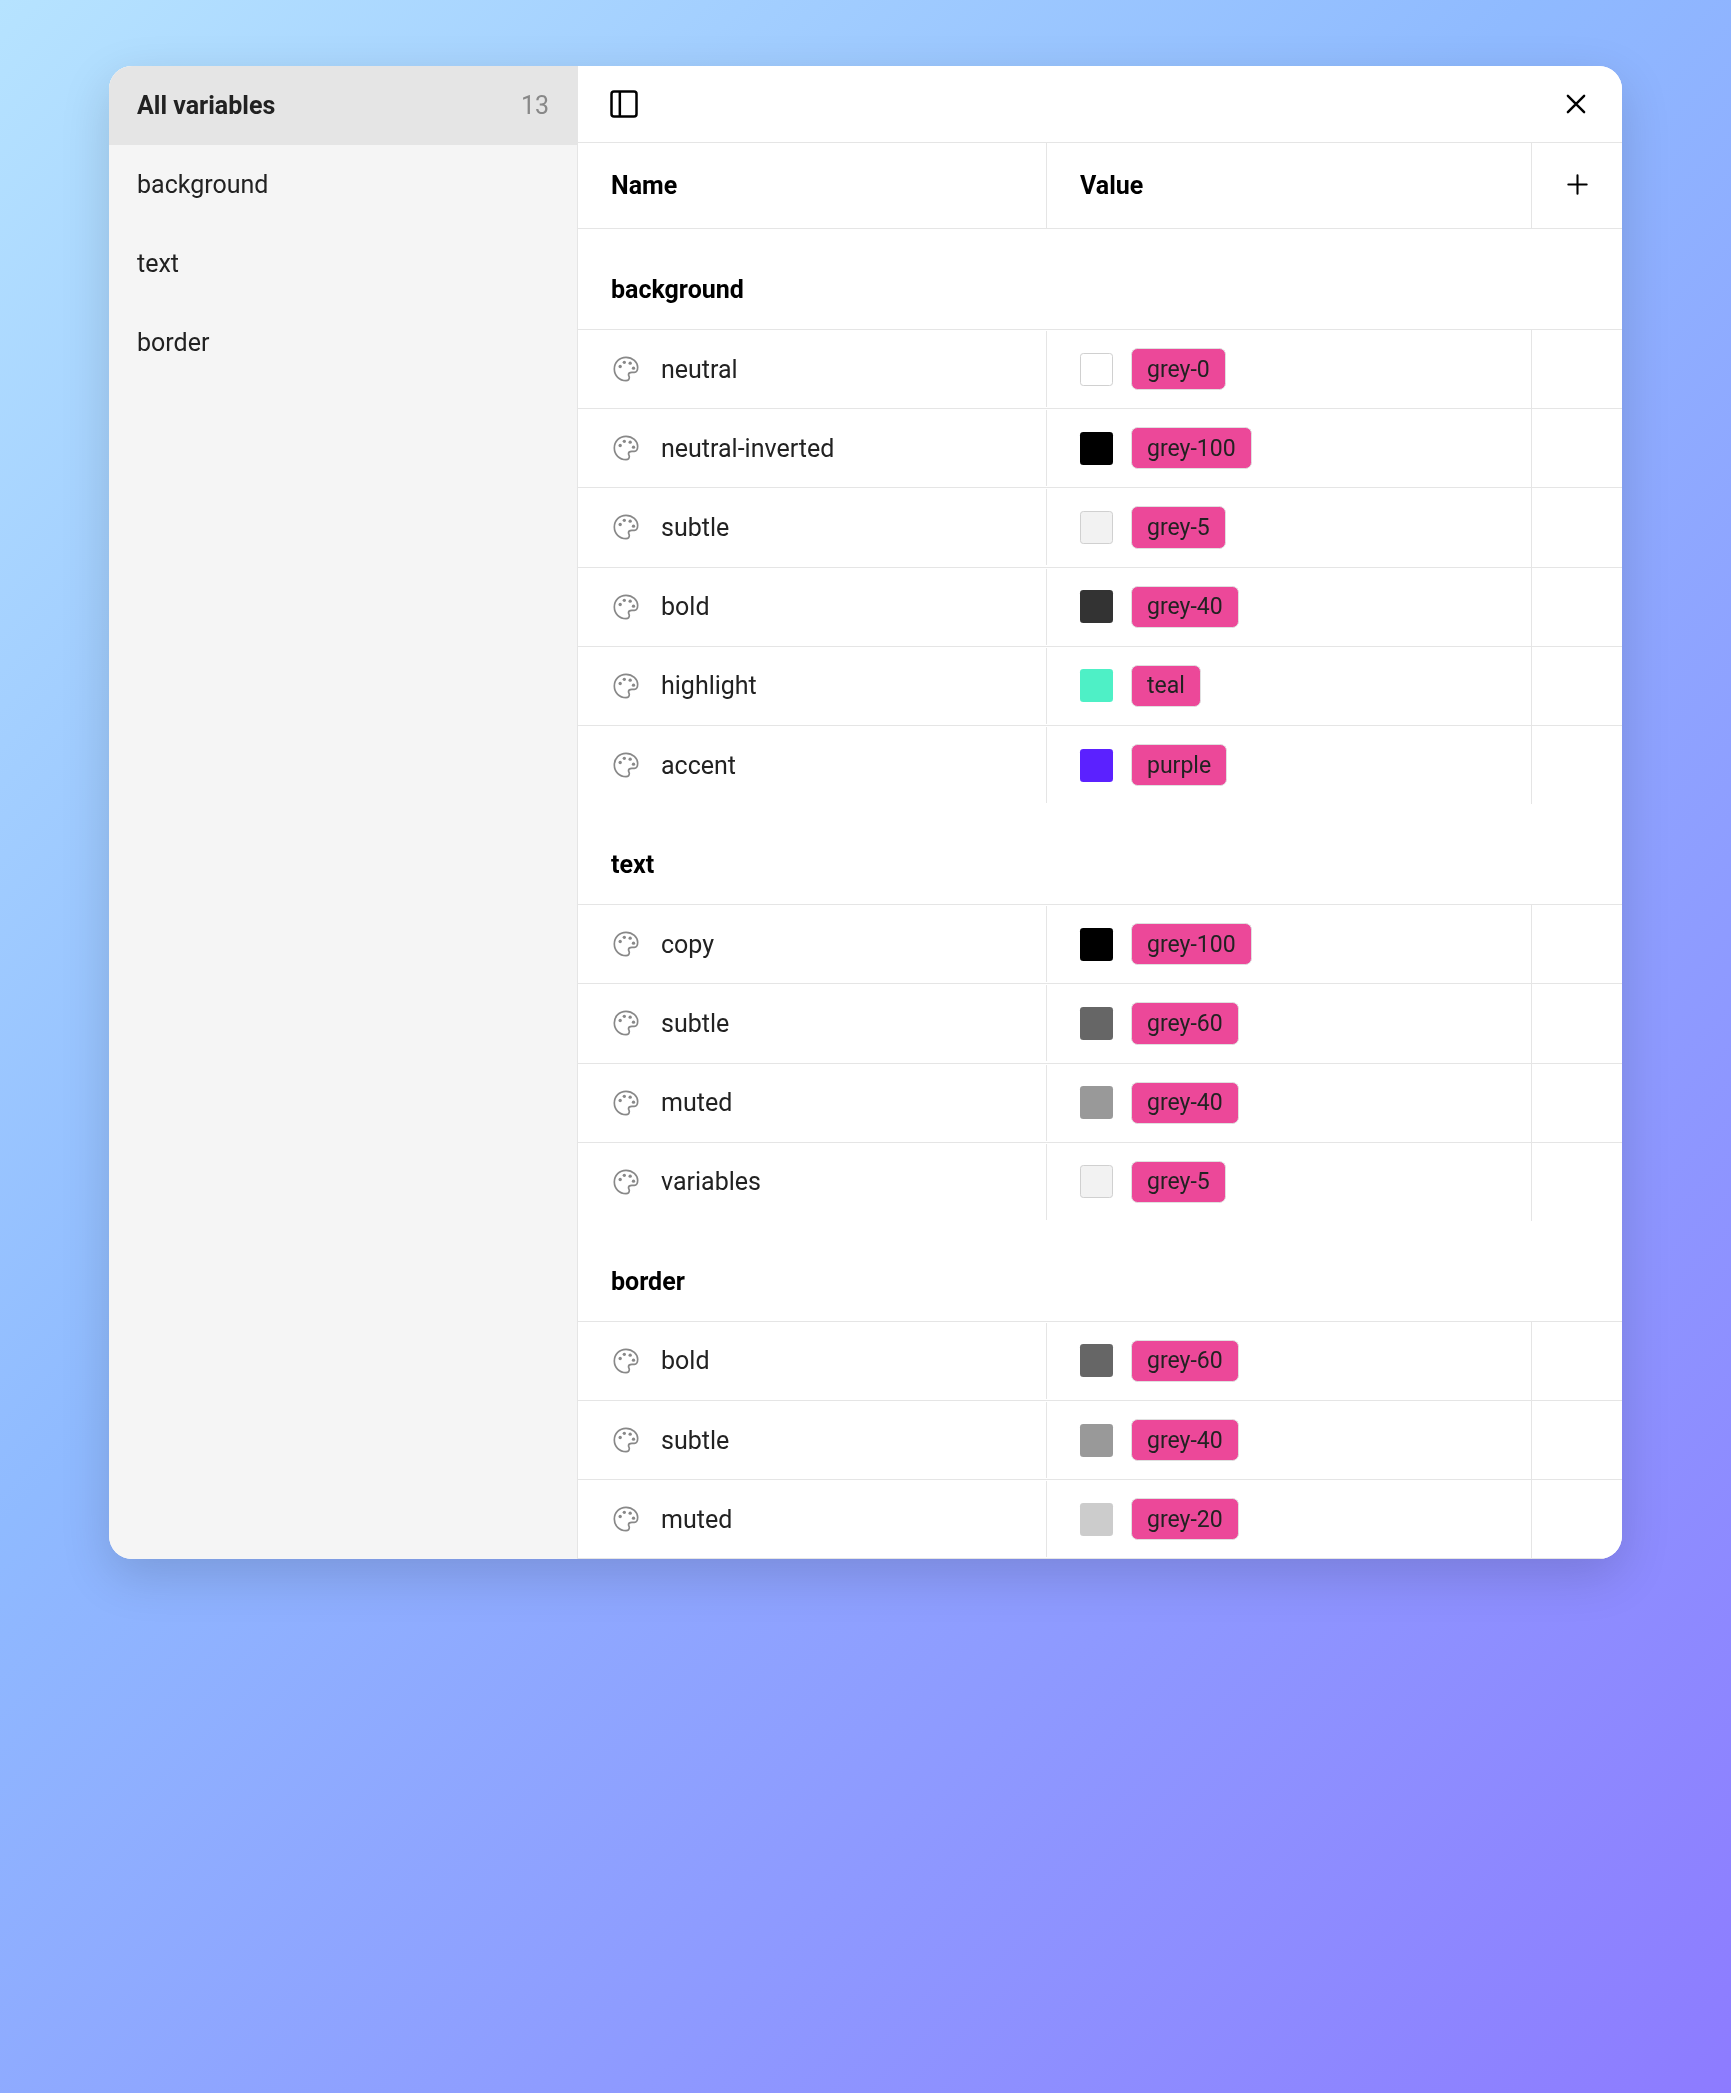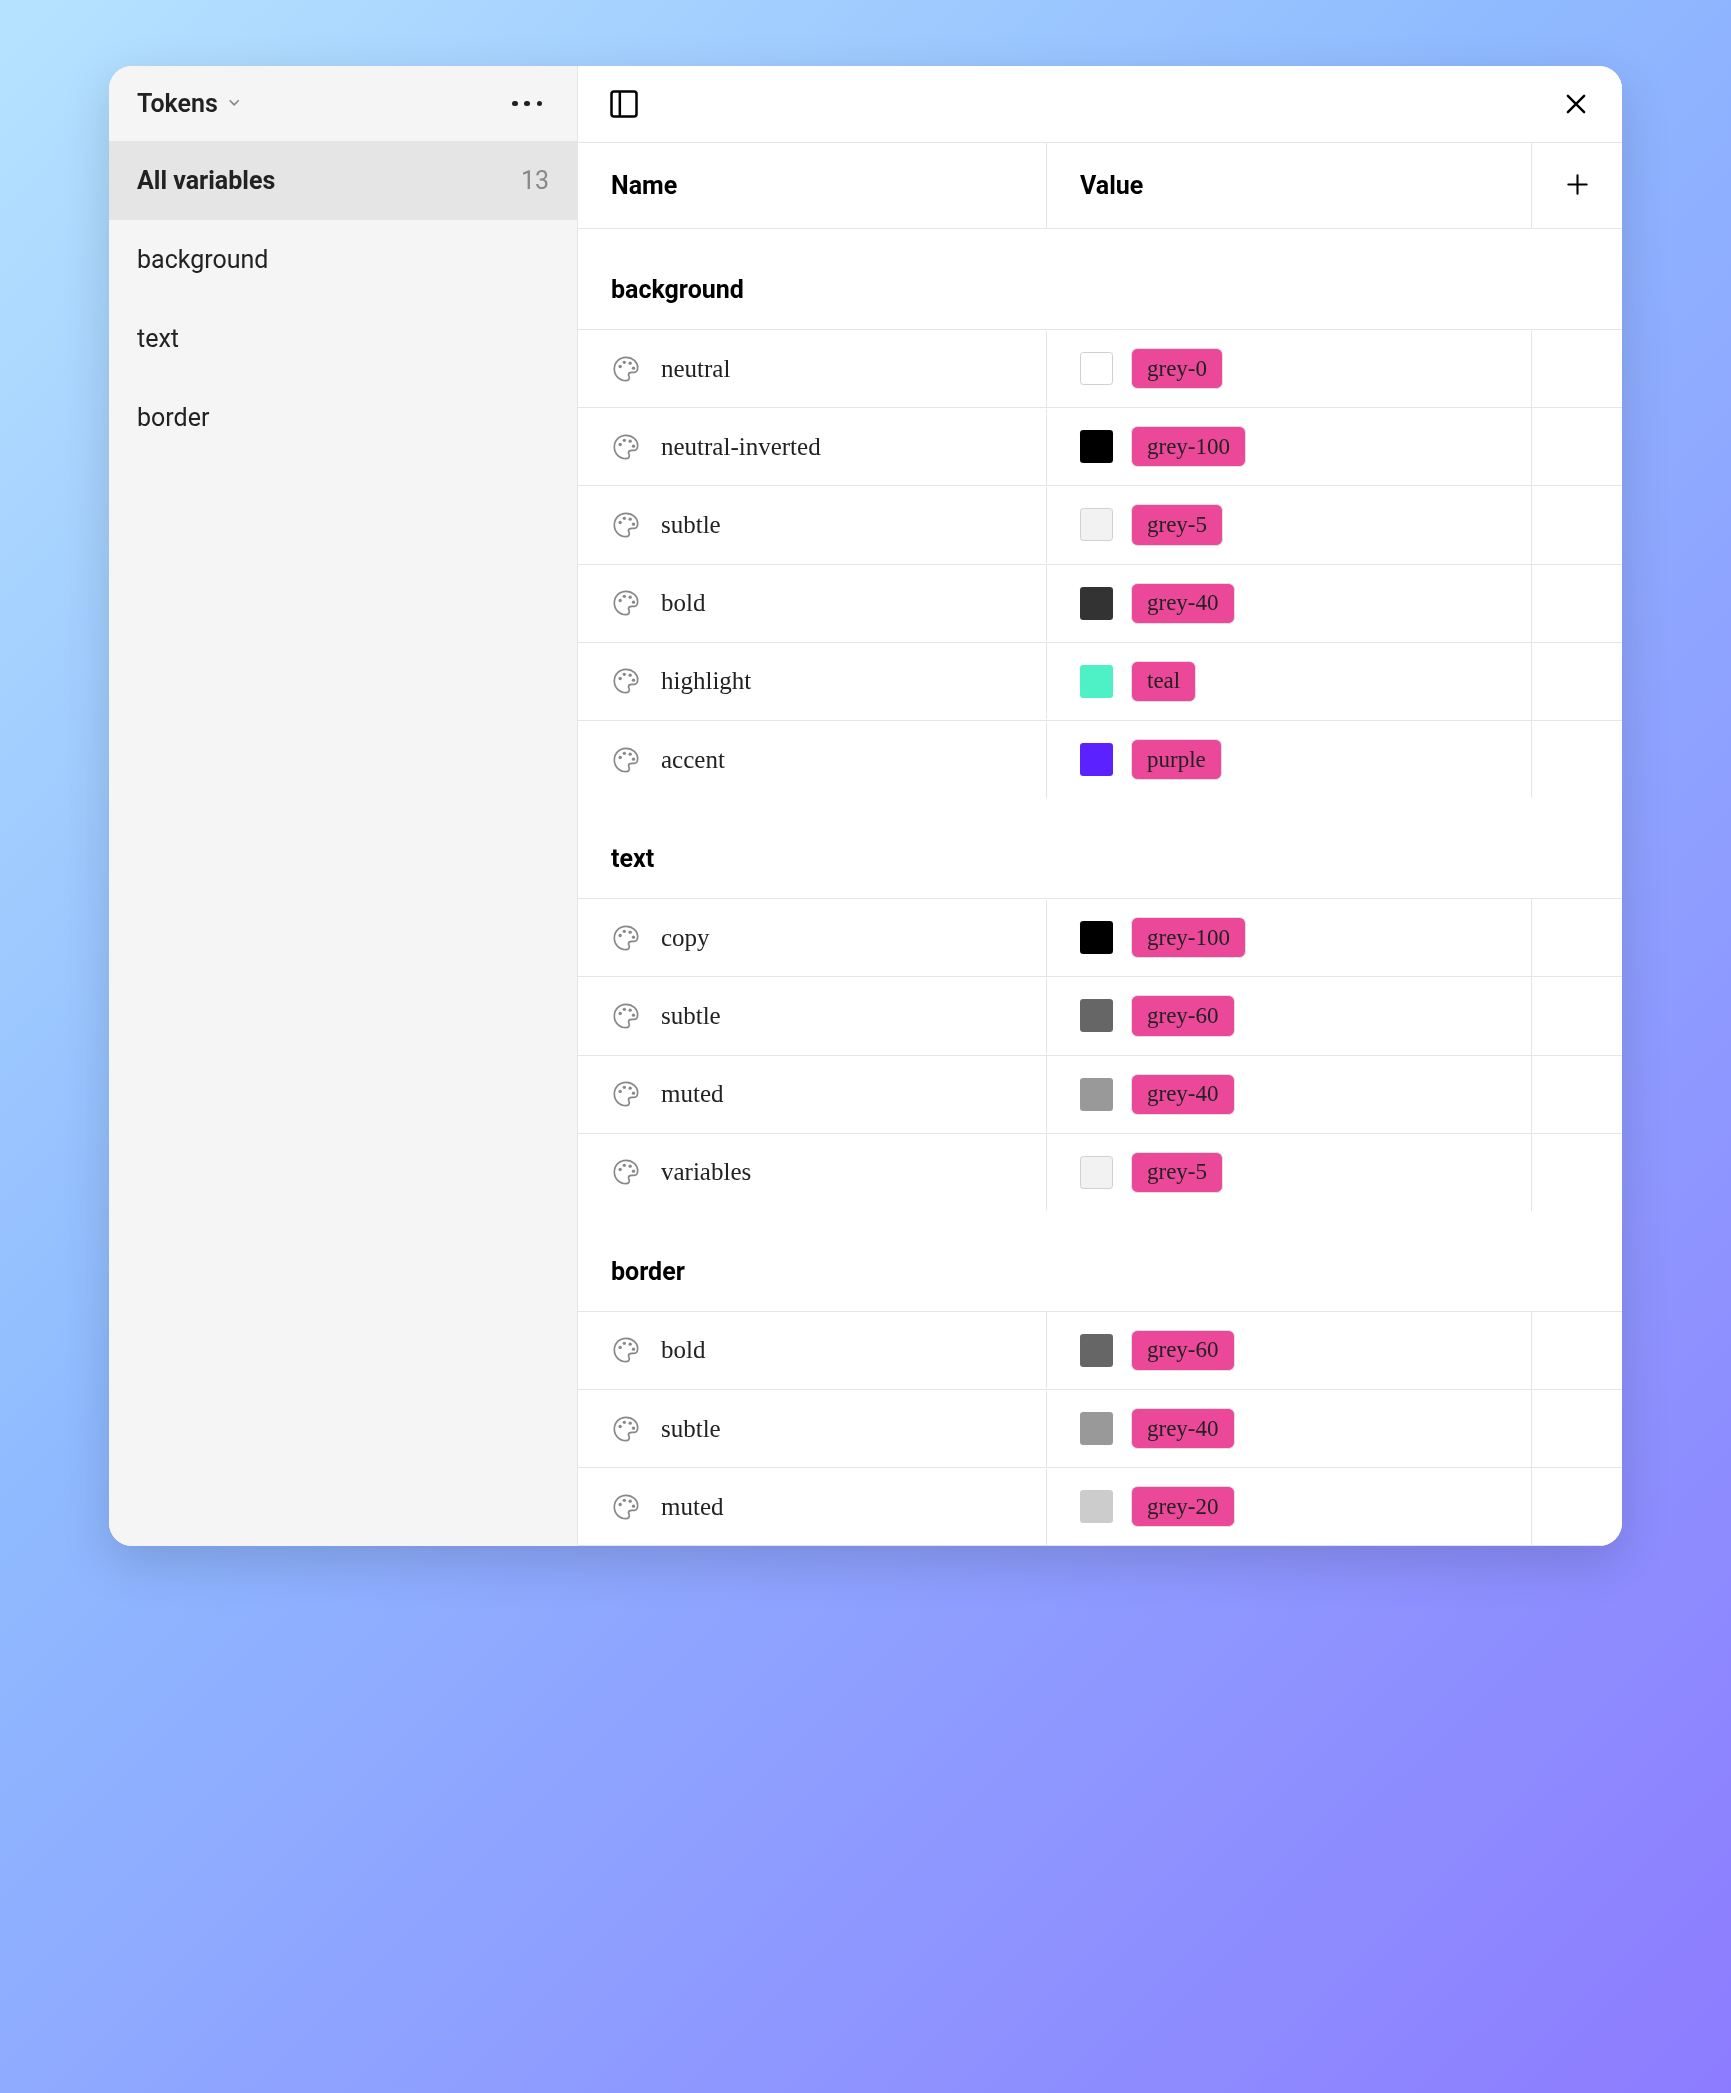--- a/index.html
+++ b/index.html
@@ -127,21 +127,20 @@
     .group-header {
       padding: 46px 33px 25px 33px;
       font-size: 25px;
       font-weight: 700;
       color: #000;
     }
     .row {
       display: flex;
       border-top: 0.8px solid #e5e5e5;
       align-items: center;
-      font-family: Liberation Serif, serif;
     }
     .row:last-child { border-bottom: 0.8px solid #e5e5e5; }
     .cell-name {
       flex: 0 0 469px;
       padding: 23px 33px;
       display: flex;
       align-items: center;
       gap: 20px;
       border-right: 0.8px solid #e5e5e5;
       cursor: pointer;
@@ -178,35 +177,20 @@
     .cell-extra {
       flex: 0 0 90px;
     }
   </style>
 </head>
 <body>
 
 <div class="panel">
 
   <div class="sidebar">
-    <div class="sidebar-header">
-      <div class="sidebar-title-wrap">
-        <span class="sidebar-title">Tokens</span>
-        <span class="chevron">
-          <svg width="16.4" height="16.4" viewBox="0 0 20 20">
-              <path d="M5 7l5 5 5-5" stroke="#888" stroke-width="2" fill="none" stroke-linecap="round" stroke-linejoin="round"></path>
-            </svg>
-        </span>
-      </div>
-      <div class="more-dots">
-        <span></span>
-        <span></span>
-        <span></span>
-      </div>
-    </div>
 
     <div class="sidebar-item active">
       <span>All variables</span>
       <span class="sidebar-count">13</span>
     </div>
 
     <div id="sidebar-categories">
         <div class="sidebar-item">
           <span>background</span>
         </div>

